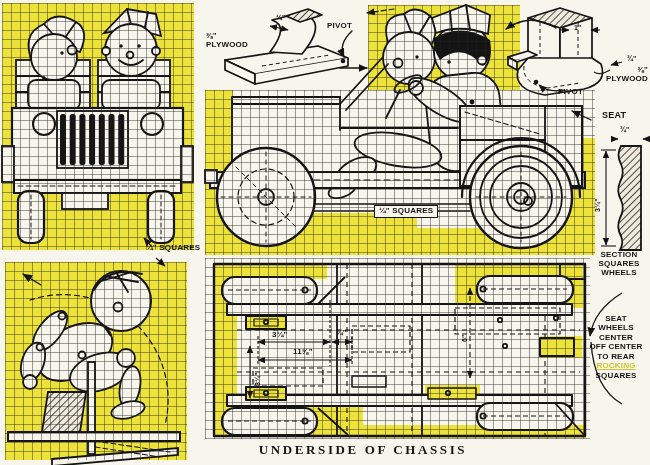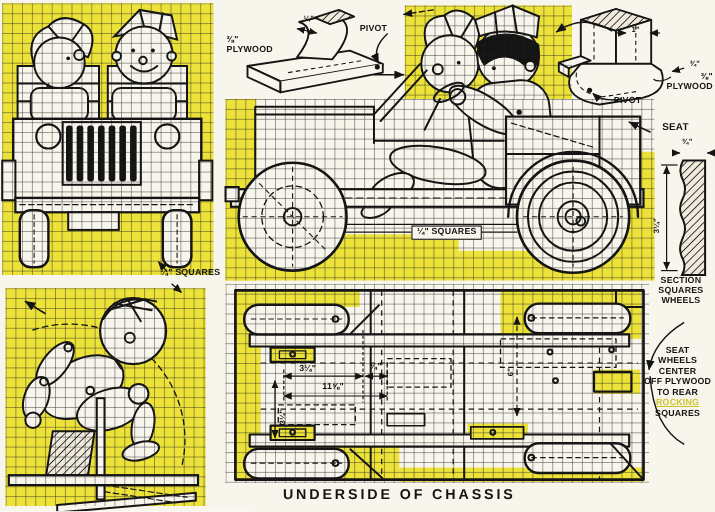--- a/index.html
+++ b/index.html
@@ -326,24 +326,24 @@
     <div>SECTION</div>
     <div>SQUARES</div>
     <div>WHEELS</div>
   </div>
 
   <div class="lbl" style="left:272px;top:331px;">3¼"</div>
   <div class="lbl" style="left:336px;top:329px;">¾"</div>
   <div class="lbl" style="left:293px;top:348px;">11⅝"</div>
   <div class="lbl sm rot" style="left:254px;top:386px;">3¼"</div>
   <div class="lbl sm rot" style="left:461px;top:342px;">6"</div>
-  <div class="lbl cap" style="left:243px;top:443px;width:240px;text-align:center;">UNDERSIDE OF CHASSIS</div>
+  <div class="lbl cap" style="left:243px;top:443px;width:240px;text-align:center;font-family:Liberation Serif, serif;">UNDERSIDE OF CHASSIS</div>
 
   <div class="lbl note" style="left:584px;top:314px;">
     <div>SEAT</div>
     <div>WHEELS</div>
     <div>CENTER</div>
-    <div>OFF PLYWOOD</div>
+    <div>OFF CENTER</div>
     <div>TO REAR</div>
     <div class="hl">ROCKING</div>
     <div>SQUARES</div>
   </div>
 </div>
 
 </body></html>

